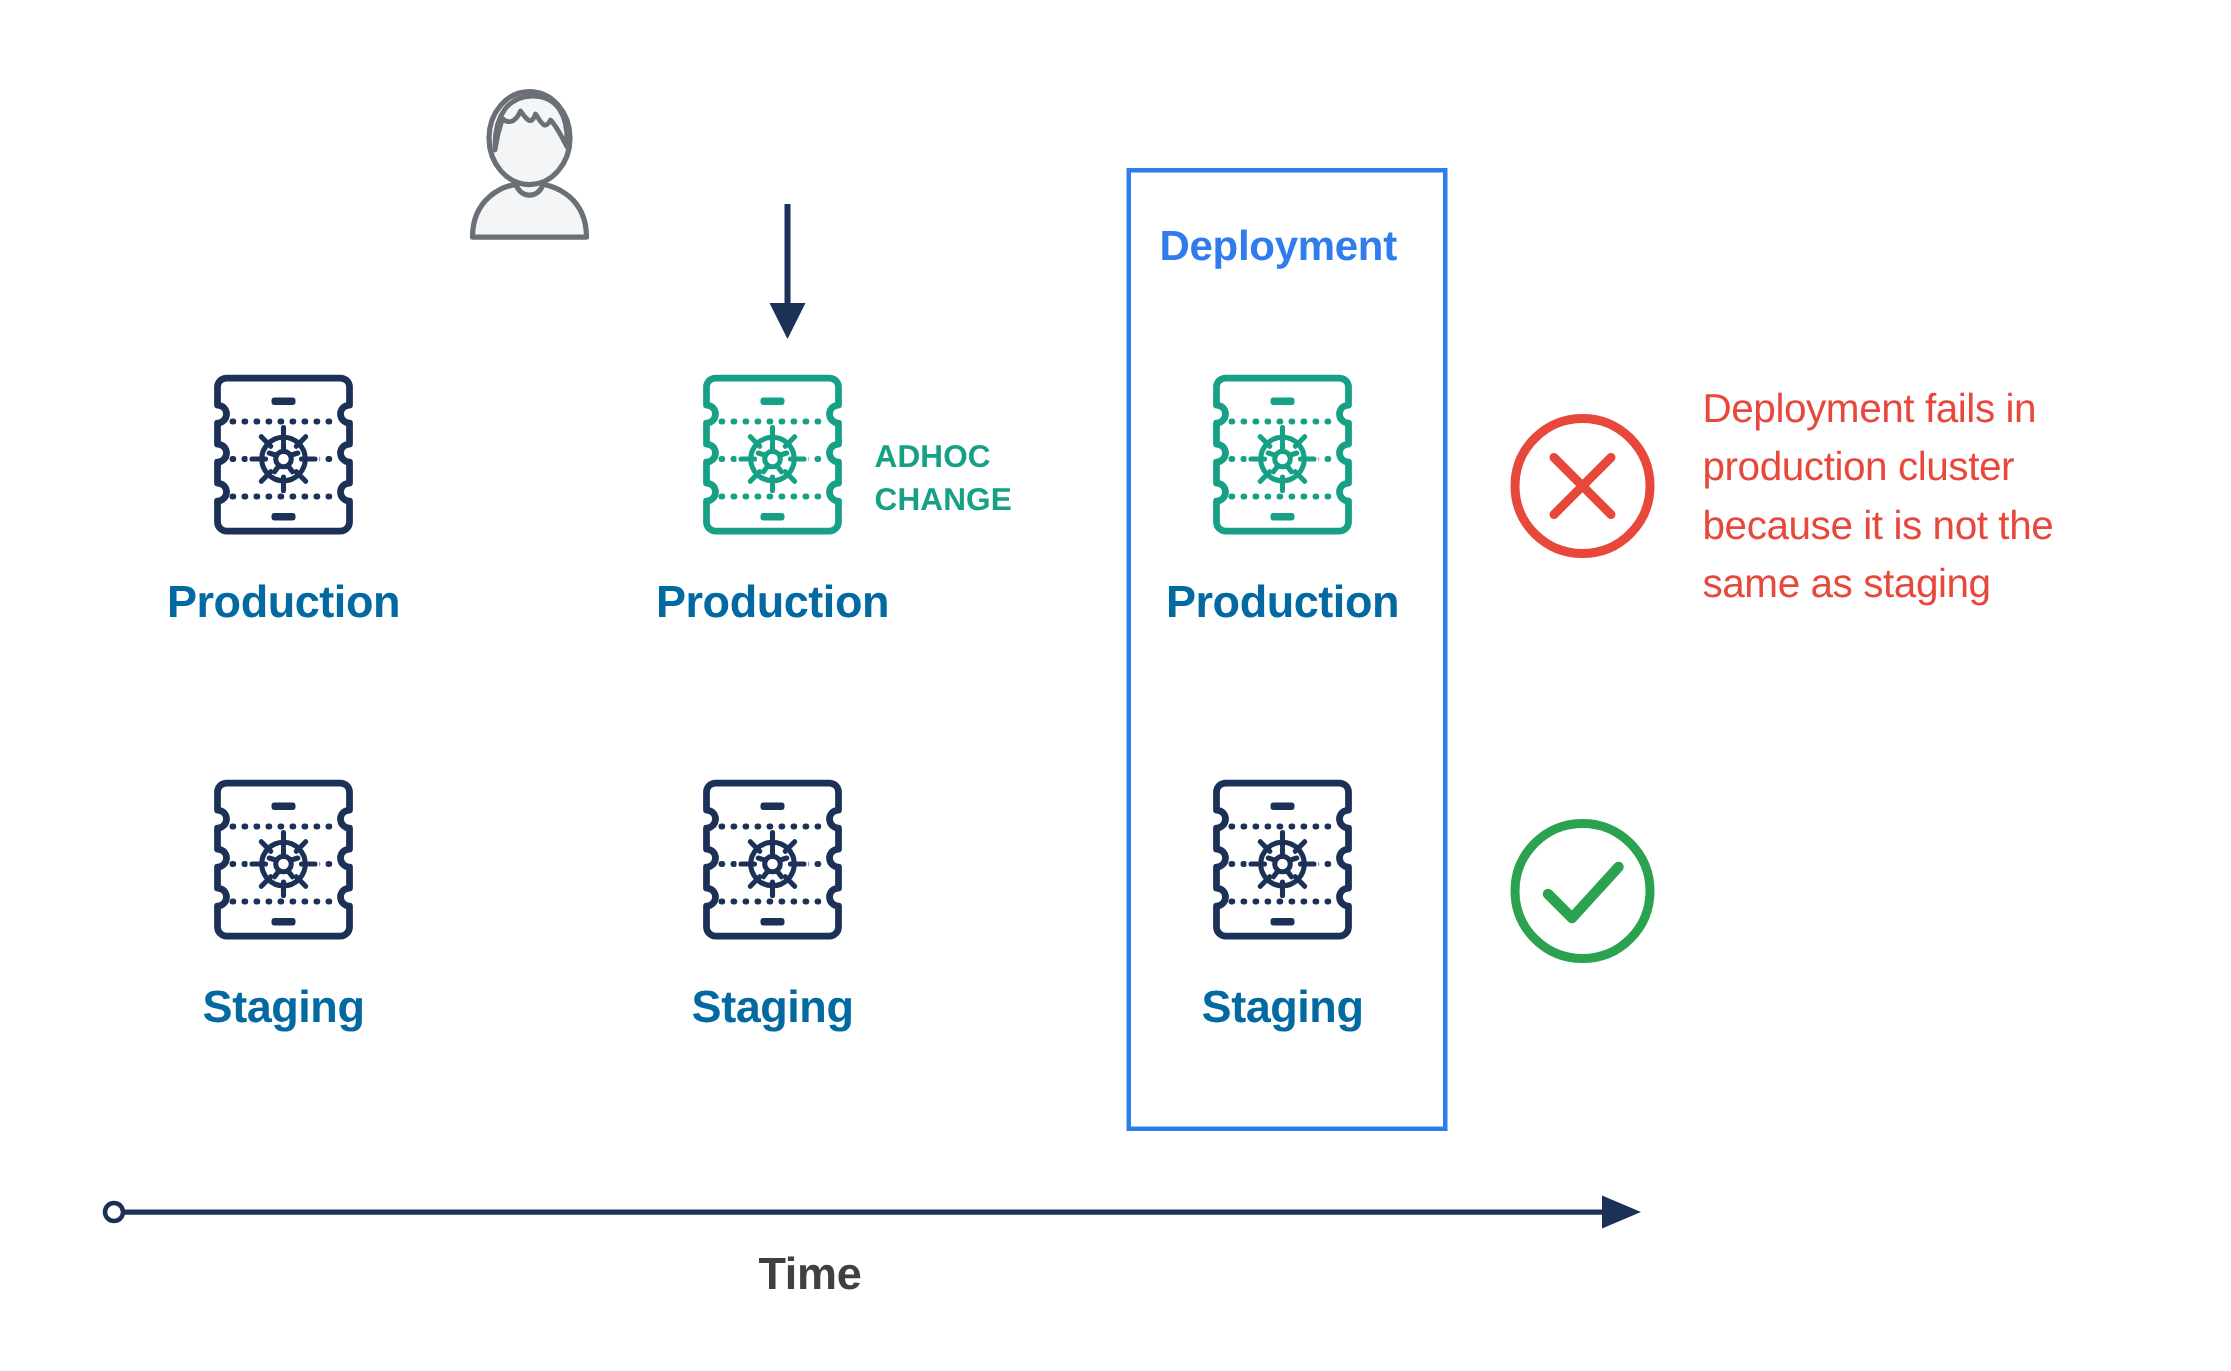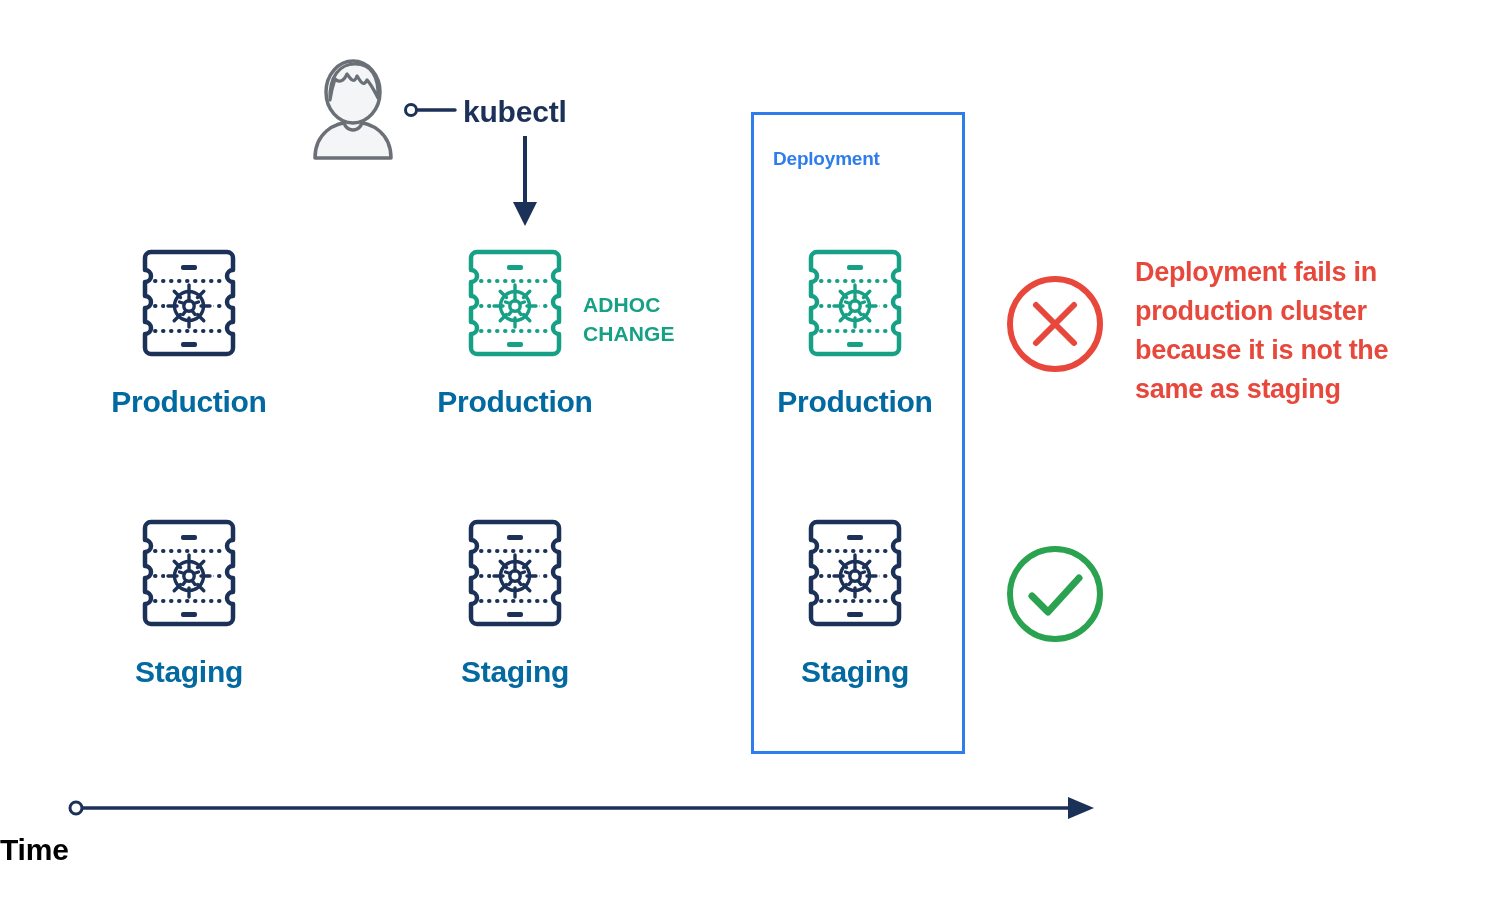--- a/index.html
+++ b/index.html
@@ -49,21 +49,21 @@
     top: 112px;
     width: 214px;
     height: 642px;
     border: 3px solid #2f7ded;
     box-sizing: border-box;
     background: transparent;
   }
   #deployment-title {
     left: 773px;
     top: 148px;
-    font-size: 19px;
+    font-size: 28px;
     font-weight: bold;
     color: #2f7ded;
     letter-spacing: -0.2px;
     white-space: nowrap;
   }
 
   
   .cluster { width: 96px; height: 122px; }
   .cluster svg { display: block; width: 96px; height: 122px; }
 
@@ -94,37 +94,37 @@
   
   #fail-badge { left: 1003px; top: 272px; width: 104px; height: 104px; }
   #pass-badge { left: 1003px; top: 542px; width: 104px; height: 104px; }
 
   
   #failure-text {
     left: 1135px;
     top: 253px;
     width: 330px;
     font-size: 27px;
-    font-weight: bold;
+    font-weight: normal;
     color: #e8483c;
     line-height: 39px;
     letter-spacing: -0.3px;
     white-space: pre-line;
   }
 
   
   #time-axis { left: 60px; top: 793px; width: 1040px; height: 30px; }
   #time-label {
     left: 0px;
     top: 833px;
     width: 1080px;
-    text-align: left;
+    text-align: center;
     font-size: 30px;
     font-weight: bold;
-    color: #000000;
+    color: #404040;
     letter-spacing: -0.2px;
   }
 </style>
 </head>
 <body>
 
 <div id="canvas">
 
   <div class="abs" id="actor-icon">
     <svg viewBox="0 0 96 102" width="96" height="102" aria-hidden="true">
@@ -135,27 +135,20 @@
 
       <ellipse cx="48" cy="34" rx="27" ry="31" fill="#f4f5f7" stroke="#6b7077" stroke-width="3.5"></ellipse>
 
       <path d="M25 42 C24 18, 35 6, 50 6 C66 6, 74 18, 73 40
                C70 34, 66 26, 62 22 C58 30, 55 22, 52 18
                C49 27, 45 20, 42 16 C38 25, 33 24, 30 21
                C28 27, 26 35, 25 42 Z" fill="#f4f5f7" stroke="#6b7077" stroke-width="3.2" stroke-linejoin="round"></path>
     </svg>
   </div>
 
-  <div class="abs" id="kubectl-callout">
-    <svg id="kubectl-connector" width="56" height="24" viewBox="0 0 56 24">
-      <circle cx="8" cy="12" r="5.5" fill="#ffffff" stroke="#1b3158" stroke-width="3"></circle>
-      <line x1="15" y1="12" x2="52" y2="12" stroke="#1b3158" stroke-width="3.5" stroke-linecap="round"></line>
-    </svg>
-    <div id="kubectl-label">kubectl</div>
-  </div>
 
   <div class="abs" id="kubectl-arrow">
     <svg viewBox="0 0 40 92" width="40" height="92">
       <line x1="20" y1="0" x2="20" y2="70" stroke="#1b3158" stroke-width="4"></line>
       <polygon points="20,90 8,66 32,66" fill="#1b3158"></polygon>
     </svg>
   </div>
 
   <div class="abs" id="deployment-frame"></div>
   <div class="abs" id="deployment-title">Deployment</div>

